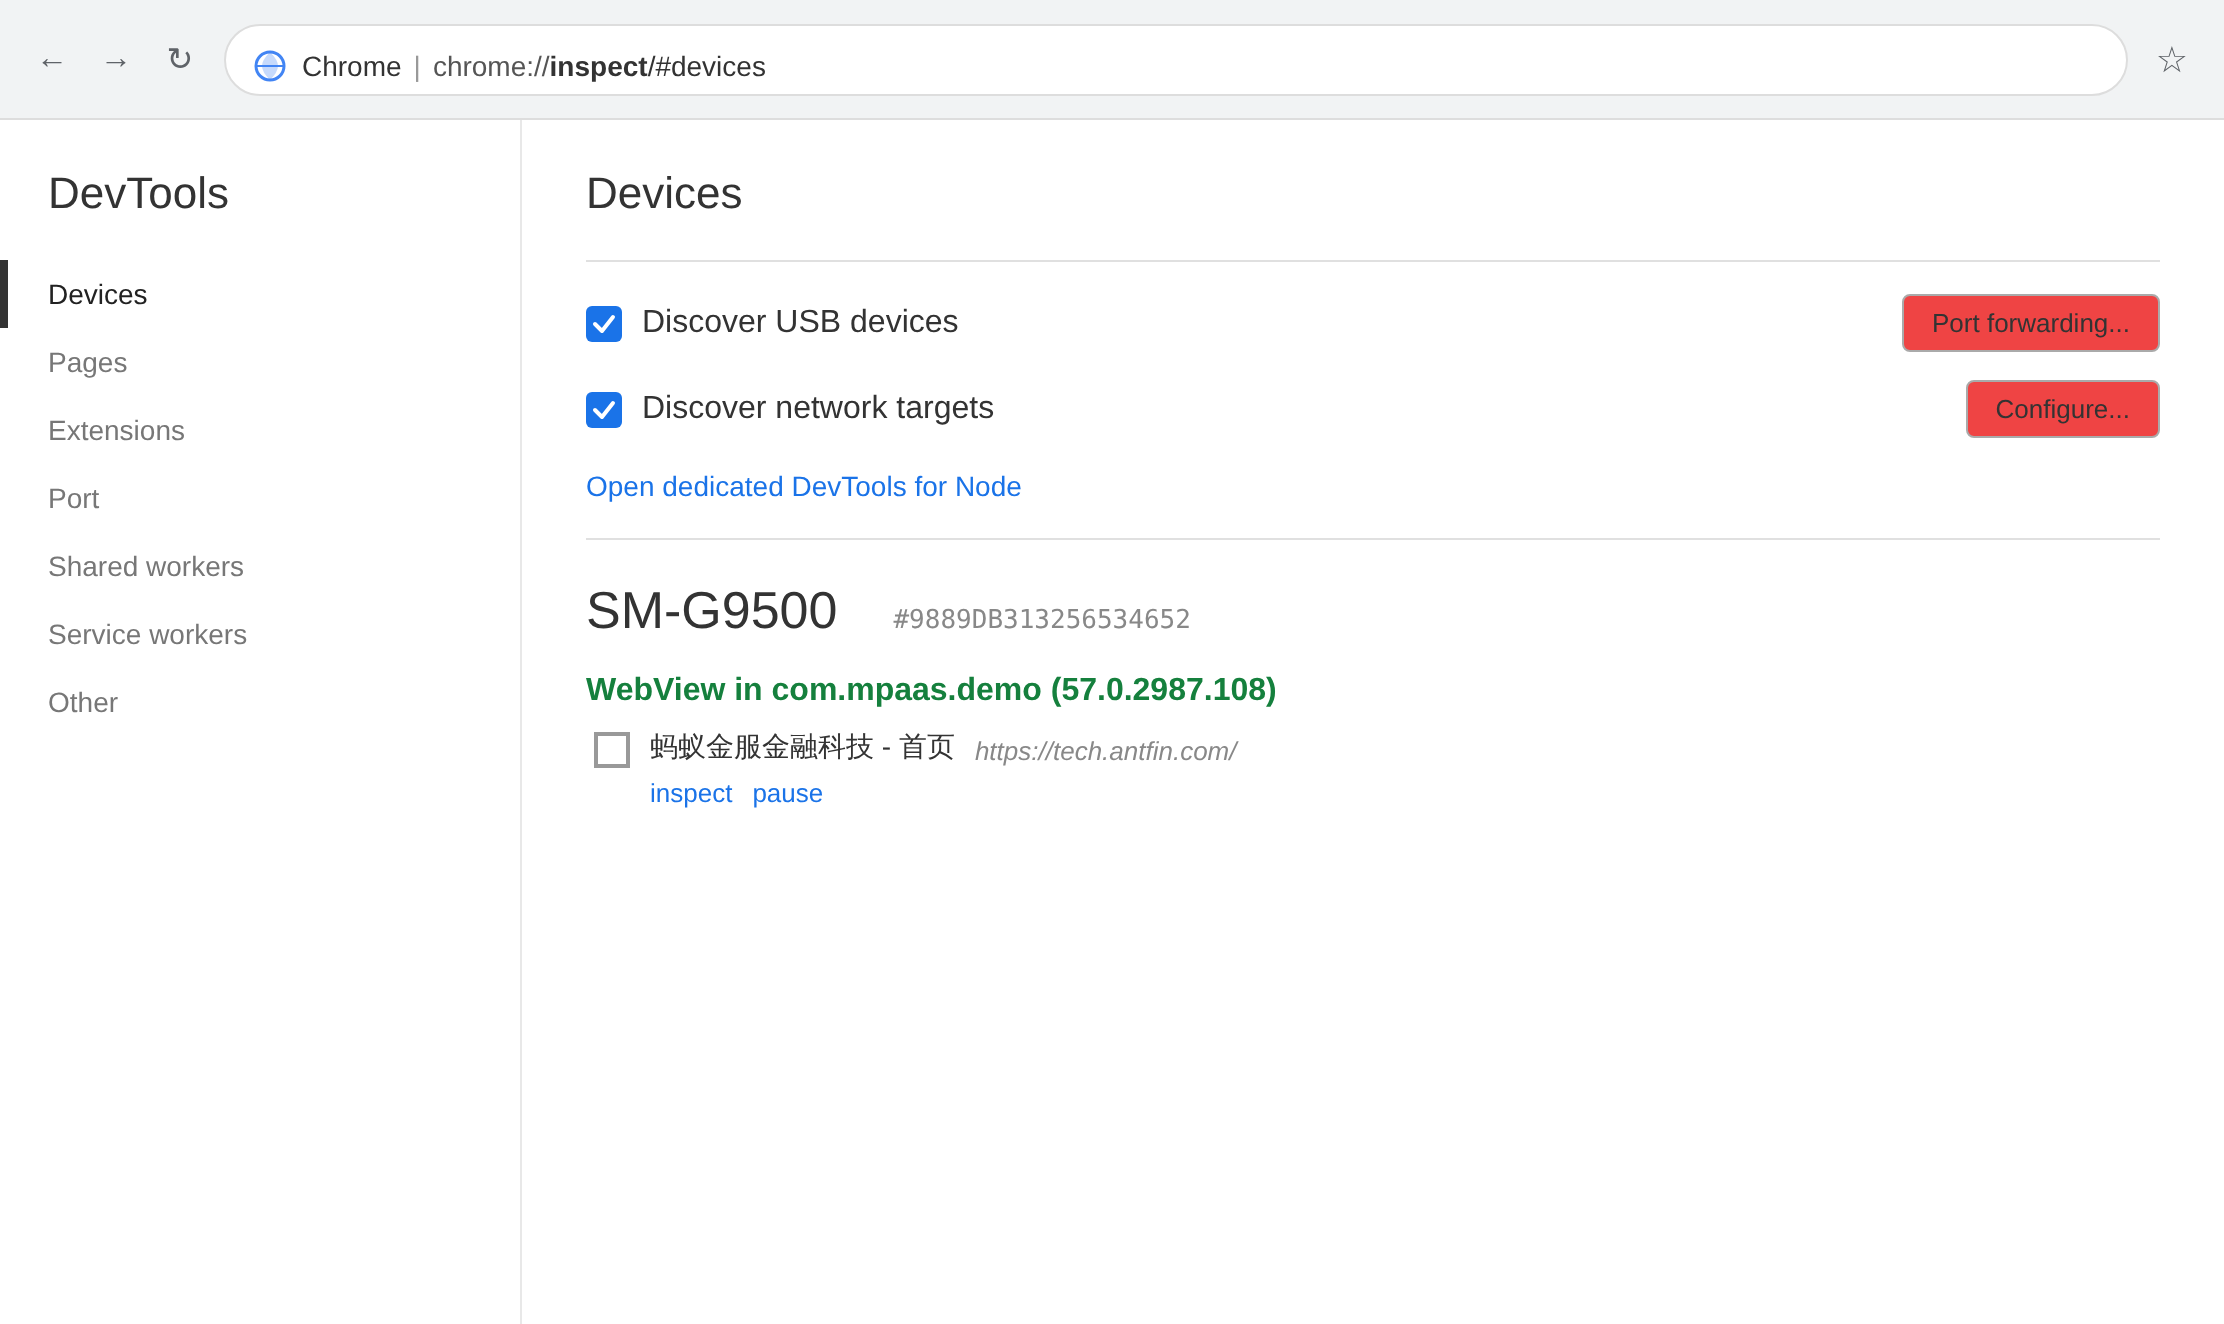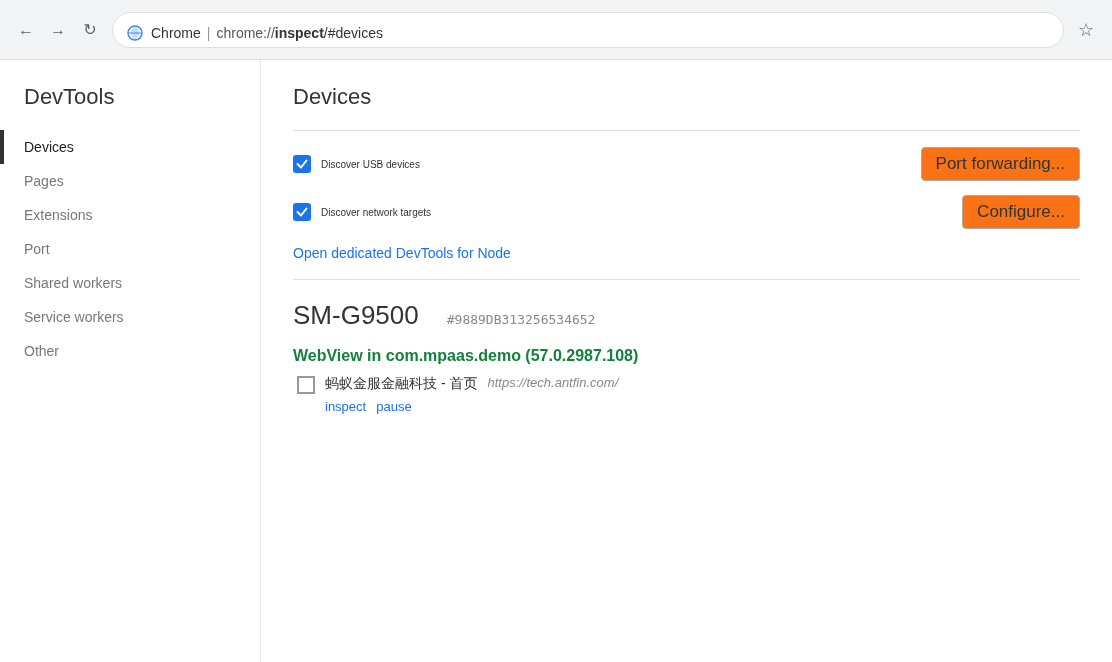--- a/index.html
+++ b/index.html
@@ -144,29 +144,29 @@
     }
     .checkbox-custom {
       width: 18px; height: 18px;
       background: #1a73e8;
       border-radius: 3px;
       display: flex; align-items: center; justify-content: center;
       flex-shrink: 0;
     }
     .checkbox-custom svg { width: 12px; height: 12px; }
     .option-label {
-      font-size: 10px;
+      font-size: 16px;
       color: #333;
     }
     .option-btn {
       border: 1px solid #aaa;
-      background: #f97316;
+      background: #ef4444;
       border-radius: 4px;
       padding: 6px 14px;
-      font-size: 17px;
+      font-size: 13px;
       cursor: pointer;
       color: #333;
     }
 
     
     .node-link {
       color: #1a73e8;
       font-size: 14px;
       cursor: pointer;
       text-decoration: none;
@@ -218,21 +218,21 @@
       margin-top: 1px;
       flex-shrink: 0;
     }
     .page-info {
       display: flex;
       flex-direction: column;
       gap: 2px;
     }
     .page-title-row {
       display: flex;
-      align-items: flex-start;
+      align-items: flex-end;
       gap: 10px;
     }
     .page-title-text {
       font-size: 14px;
       color: #333;
     }
     .page-url {
       font-size: 13px;
       color: #888;
       font-style: italic;

